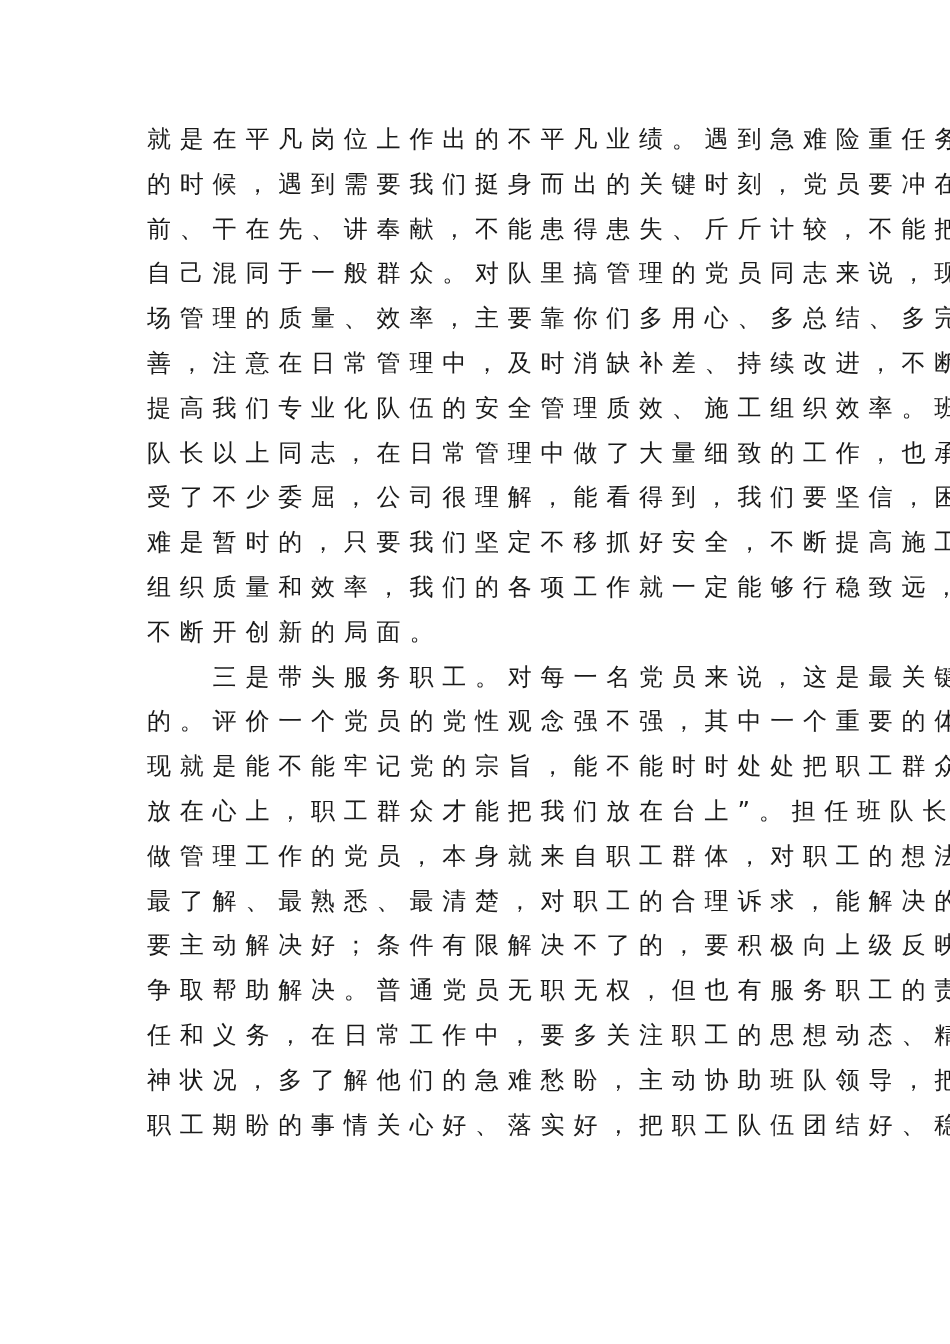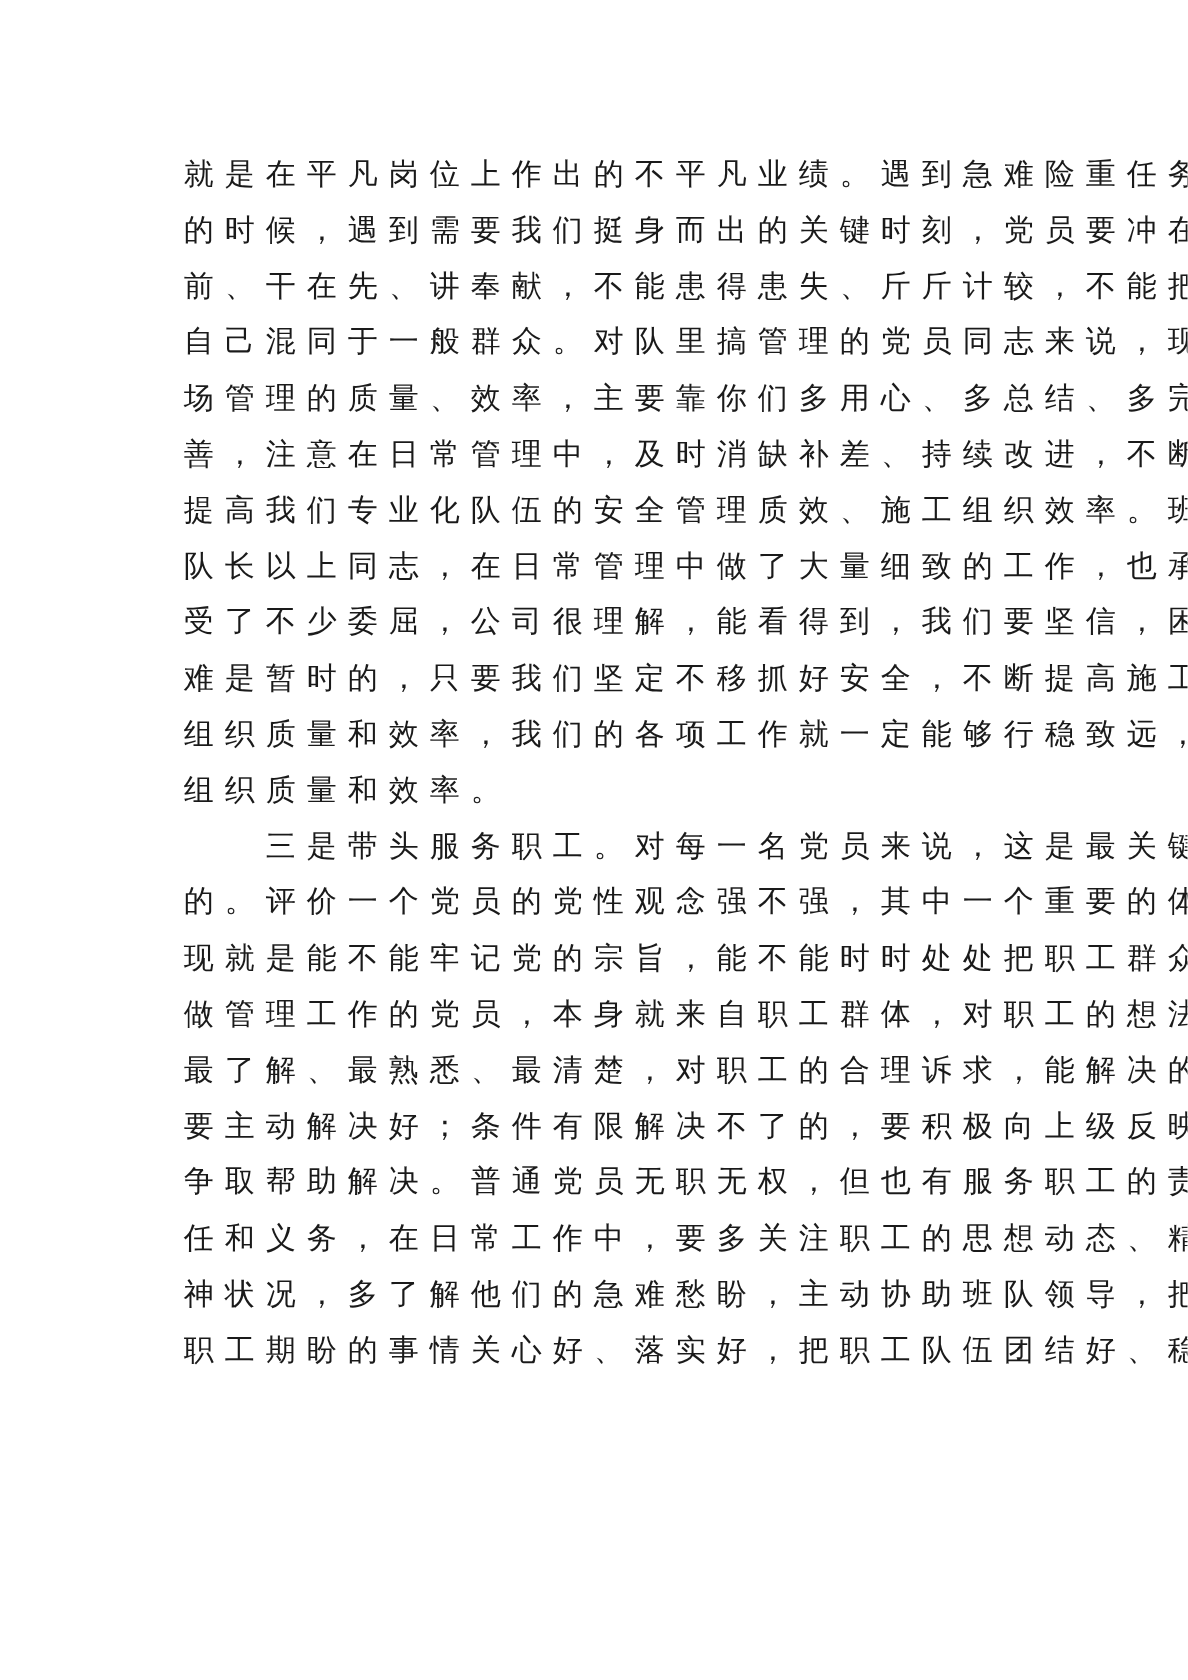--- a/index.html
+++ b/index.html
@@ -47,24 +47,25 @@
     <span class="line">的时候，遇到需要我们挺身而出的关键时刻，党员要冲在</span>
     <span class="line">前、干在先、讲奉献，不能患得患失、斤斤计较，不能把</span>
     <span class="line">自己混同于一般群众。对队里搞管理的党员同志来说，现</span>
     <span class="line">场管理的质量、效率，主要靠你们多用心、多总结、多完</span>
     <span class="line">善，注意在日常管理中，及时消缺补差、持续改进，不断</span>
     <span class="line">提高我们专业化队伍的安全管理质效、施工组织效率。班</span>
     <span class="line">队长以上同志，在日常管理中做了大量细致的工作，也承</span>
     <span class="line">受了不少委屈，公司很理解，能看得到，我们要坚信，困</span>
     <span class="line">难是暂时的，只要我们坚定不移抓好安全，不断提高施工</span>
     <span class="line">组织质量和效率，我们的各项工作就一定能够行稳致远，</span>
-    <span class="line">组织质量和效率。</span>
+    <span class="line">不断开创新的局面。</span>
     <span class="line">　　三是带头服务职工。对每一名党员来说，这是最关键</span>
     <span class="line">的。评价一个党员的党性观念强不强，其中一个重要的体</span>
     <span class="line">现就是能不能牢记党的宗旨，能不能时时处处把职工群众</span>
+    <span class="line">放在心上，职工群众才能把我们放在台上”。担任班队长</span>
     <span class="line">做管理工作的党员，本身就来自职工群体，对职工的想法</span>
     <span class="line">最了解、最熟悉、最清楚，对职工的合理诉求，能解决的</span>
     <span class="line">要主动解决好；条件有限解决不了的，要积极向上级反映</span>
     <span class="line">争取帮助解决。普通党员无职无权，但也有服务职工的责</span>
     <span class="line">任和义务，在日常工作中，要多关注职工的思想动态、精</span>
     <span class="line">神状况，多了解他们的急难愁盼，主动协助班队领导，把</span>
     <span class="line">职工期盼的事情关心好、落实好，把职工队伍团结好、稳</span>
   </div>
 </div>
 

